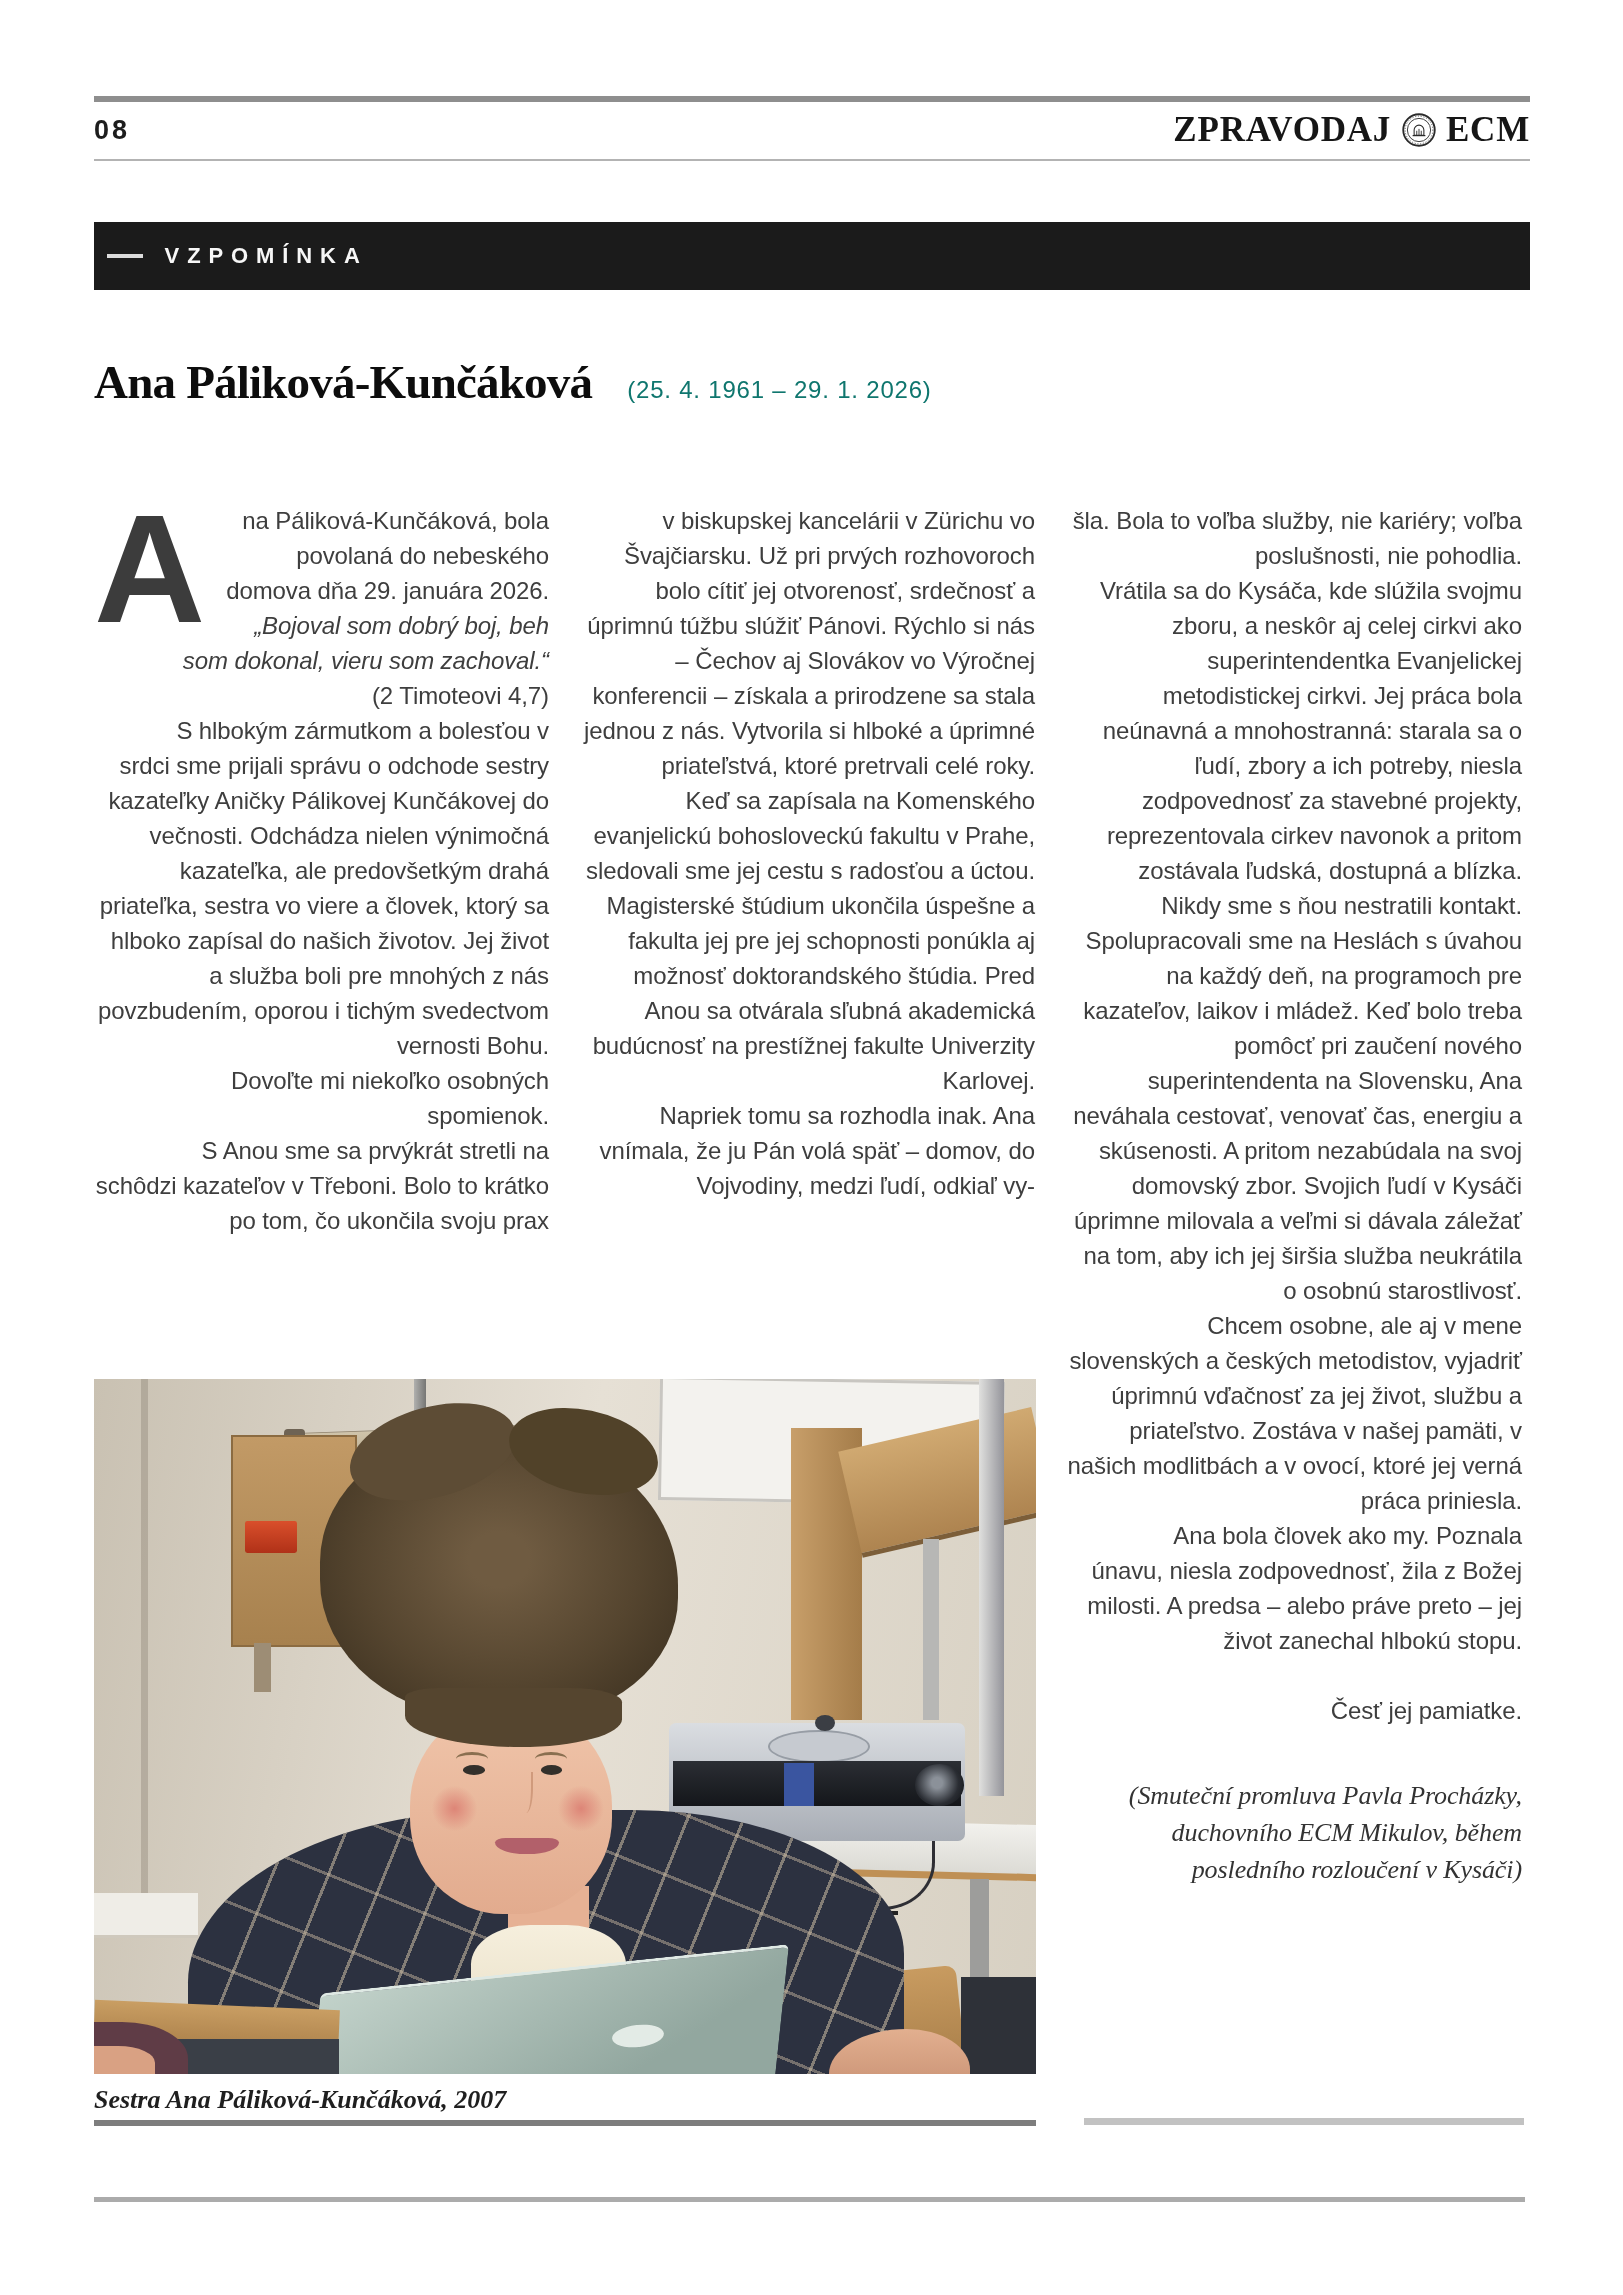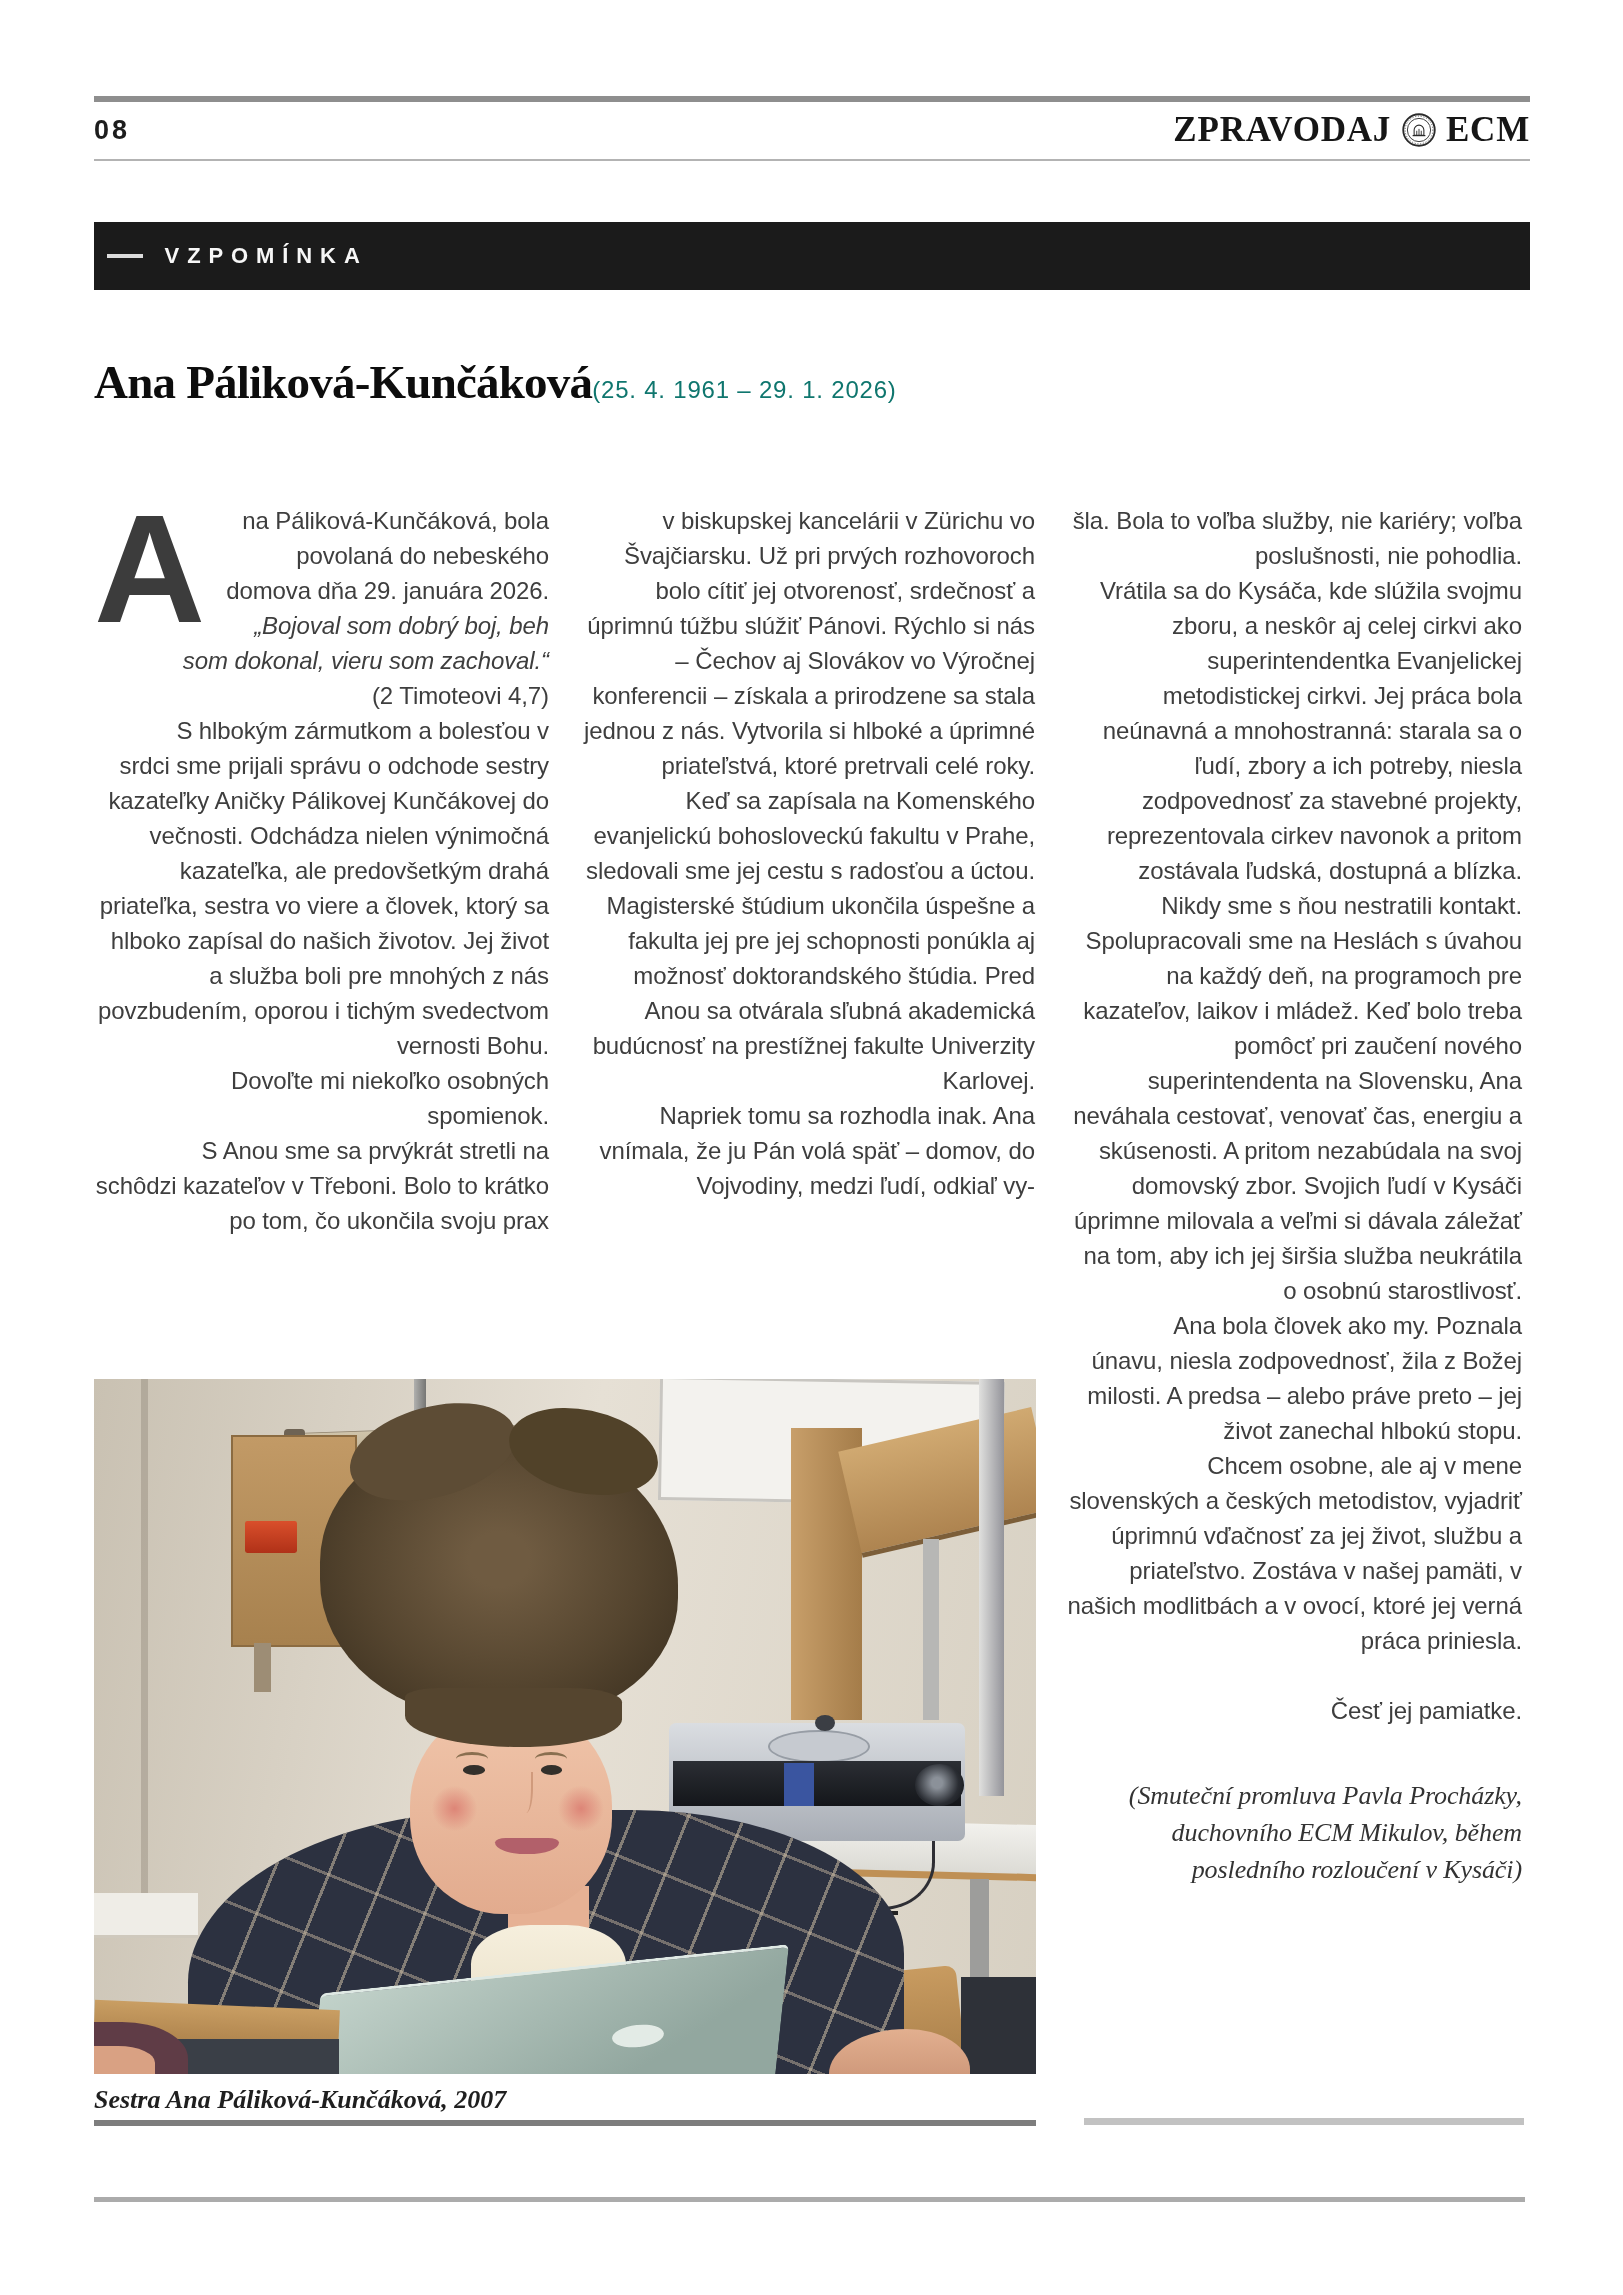--- a/index.html
+++ b/index.html
@@ -15,21 +15,21 @@
   .page-number{font-size:27px;font-weight:bold;letter-spacing:3.1px;color:#1d1d1d;}
   .masthead{display:flex;align-items:center;gap:9.4px;font-family:"Liberation Serif", serif;
     font-weight:bold;font-size:35px;color:#161616;letter-spacing:0.8px;}
   .seal{width:36px;height:36px;}
   
   .section-banner{position:absolute;left:94px;width:1436px;top:222px;height:68px;
     background:#1b1b1b;display:flex;align-items:center;}
   .banner-dash{width:36px;height:3.1px;background:#dcdcdc;margin-left:12.6px;margin-right:22px;}
   .banner-label{color:#f7f7f7;font-size:22px;letter-spacing:7.9px;font-weight:bold;}
   
-  .title-row{position:absolute;left:94px;width:1436px;top:355px;display:flex;align-items:baseline;}
+  .title-row{position:absolute;left:94px;width:1436px;top:355px;display:flex;align-items:baseline;gap:35px;}
   .article-title{font-family:"Liberation Serif", serif;font-size:47px;font-weight:bold;
     color:#0d0d0d;letter-spacing:-0.8px;margin:0;}
   .article-dates{font-size:24px;color:#0f766e;letter-spacing:0.8px;}
   
   .body-grid{position:absolute;left:94px;top:503px;width:1429px;display:flex;gap:31px;}
   .left-block{width:942px;}
   .cols-top{display:flex;gap:31px;height:876px;overflow:hidden;}
   .col{width:455px;text-align:justify;font-size:24px;line-height:35px;color:#3e3e3e;
     letter-spacing:-0.1px;}
   .col p{margin:0;text-align:right;}
@@ -232,22 +232,22 @@
         <div class="ph-sleeve-r"></div>
         <div class="ph-hand-r"></div>
       </div>
       <div class="caption">Sestra Ana Páliková-Kunčáková, 2007</div>
     </div>
 
     <div class="col">
       <p>šla. Bola to voľba služby, nie kariéry; voľba poslušnosti, nie pohodlia.</p>
       <p class="ind">Vrátila sa do Kysáča, kde slúžila svojmu zboru, a neskôr aj celej cirkvi ako superintendentka Evanjelickej metodistickej cirkvi. Jej práca bola neúnavná a mnohostranná: starala sa o ľudí, zbory a ich potreby, niesla zodpovednosť za stavebné projekty, reprezentovala cirkev navonok a pritom zostávala ľudská, dostupná a blízka.</p>
       <p class="ind">Nikdy sme s ňou nestratili kontakt. Spolupracovali sme na Heslách s úvahou na každý deň, na programoch pre kazateľov, laikov i mládež. Keď bolo treba pomôcť pri zaučení nového superintendenta na Slovensku, Ana neváhala cestovať, venovať čas, energiu a skúsenosti. A pritom nezabúdala na svoj domovský zbor. Svojich ľudí v Kysáči úprimne milovala a veľmi si dávala záležať na tom, aby ich jej širšia služba neukrátila o osobnú starostlivosť.</p>
+      <p class="ind">Chcem osobne, ale aj v mene slovenských a českých metodistov, vyjadriť úprimnú vďačnosť za jej život, službu a priateľstvo. Zostáva v našej pamäti, v našich modlitbách a v ovocí, ktoré jej verná práca priniesla.</p>
       <p class="ind">Ana bola človek ako my. Poznala únavu, niesla zodpovednosť, žila z Božej milosti. A predsa – alebo práve preto – jej život zanechal hlbokú stopu.</p>
-      <p class="ind">Chcem osobne, ale aj v mene slovenských a českých metodistov, vyjadriť úprimnú vďačnosť za jej život, službu a priateľstvo. Zostáva v našej pamäti, v našich modlitbách a v ovocí, ktoré jej verná práca priniesla.</p>
       <p class="ind closing">Česť jej pamiatke.</p>
       <p class="attribution">(Smuteční promluva Pavla Procházky, duchovního ECM Mikulov, během posledního rozloučení v Kysáči)</p>
     </div>
   </div>
 
   <div class="rule-bl"></div>
   <div class="rule-br"></div>
   <div class="rule-bf"></div>
 
 </div>

